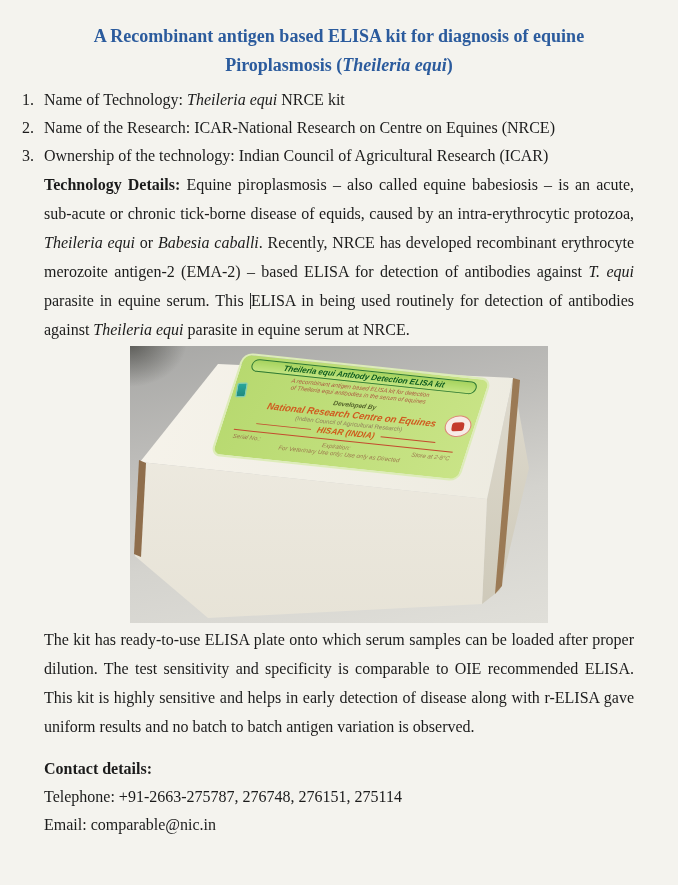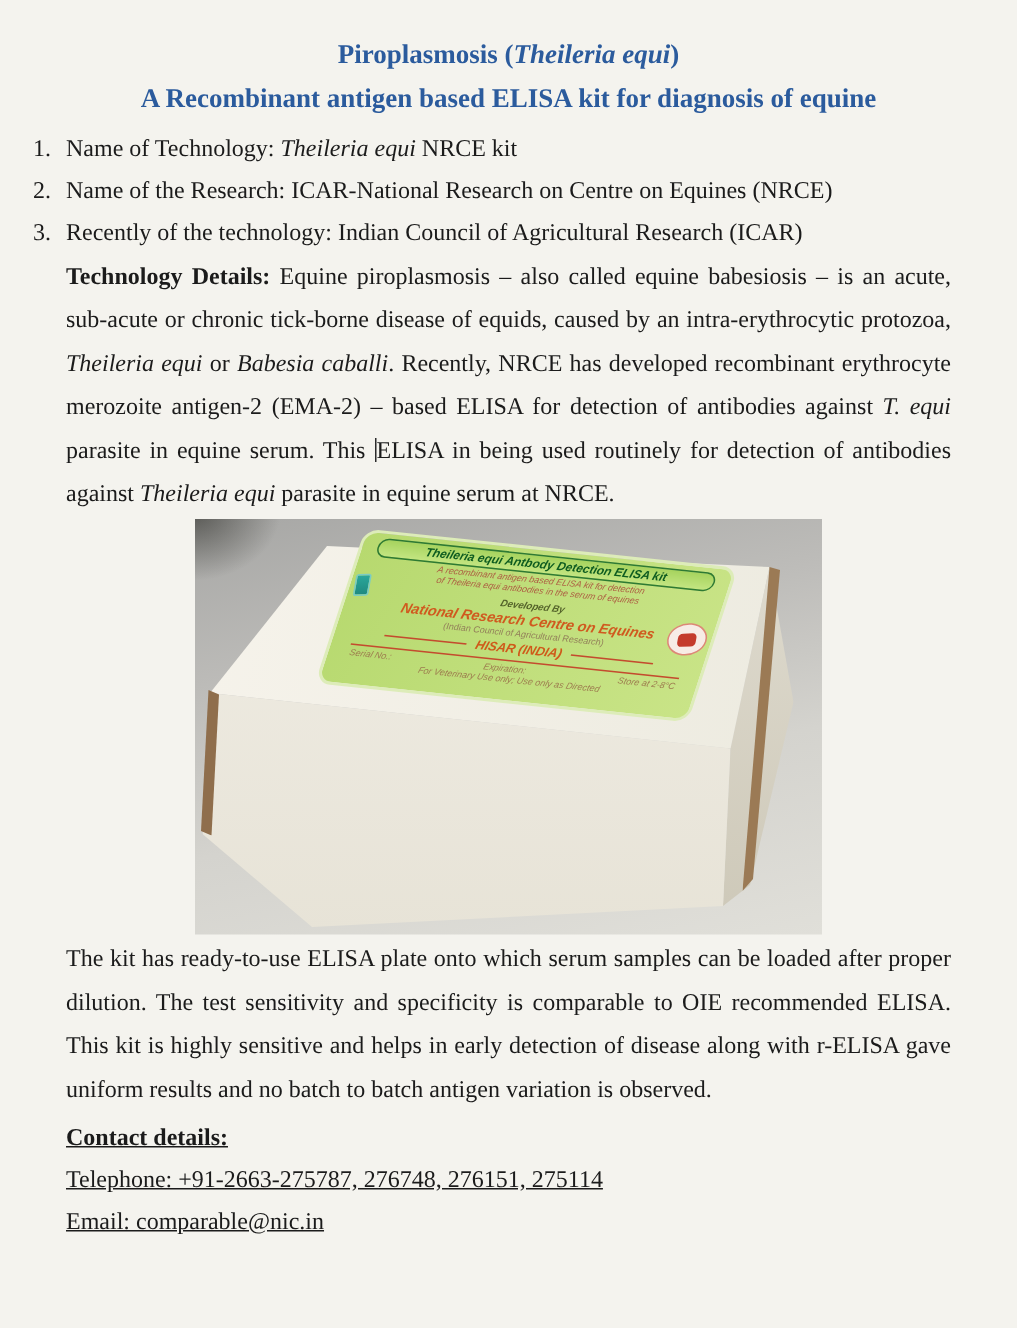--- a/index.html
+++ b/index.html
@@ -84,40 +84,40 @@
     background:linear-gradient(#2aa79b,#1f8a80);
     border:1px solid #79ccc4;border-radius:2px;transform:rotate(-8deg);
   }
   .logo{
     position:absolute;right:3px;top:38px;width:24px;height:20px;border-radius:50%;
     background:#f7ece6;border:1px solid #dd8877;display:flex;align-items:center;justify-content:center;
   }
   .logo .blob{width:12px;height:9px;background:#c43b2c;border-radius:3px;transform:rotate(-8deg);}
   
   .kit{margin-top:6px;}
-  .contact{margin-top:4px;line-height:28px;text-decoration:underline;}
+  .contact{margin-top:14px;line-height:28px;}
   .contact .head{font-weight:bold;}
 </style>
 </head>
 <body>
 
 <div class="title">
+  <div>A Recombinant antigen based ELISA kit for diagnosis of equine</div>
   <div><span>Piroplasmosis (</span><i>Theileria equi</i><span>)</span></div>
-  <div>A Recombinant antigen based ELISA kit for diagnosis of equine</div>
 </div>
 
 <div class="numlist">
   <div class="li">
     <span class="num">1.</span><span>Name of Technology: </span><i>Theileria equi</i><span> NRCE kit</span>
   </div>
   <div class="li">
     <span class="num">2.</span><span>Name of the Research: ICAR-National Research on Centre on Equines (NRCE)</span>
   </div>
   <div class="li">
-    <span class="num">3.</span><span>Recently of the technology: Indian Council of Agricultural Research (ICAR)</span>
+    <span class="num">3.</span><span>Ownership of the technology: Indian Council of Agricultural Research (ICAR)</span>
   </div>
 </div>
 
 <p class="para tech"><b>Technology Details:</b><span> Equine piroplasmosis – also called equine babesiosis – is an acute, sub-acute or chronic tick-borne disease of equids, caused by an intra-erythrocytic protozoa, </span><i>Theileria equi</i><span> or </span><i>Babesia caballi</i><span>. Recently, NRCE has developed recombinant erythrocyte merozoite antigen-2 (EMA-2) – based ELISA for detection of antibodies against </span><i>T. equi</i><span> parasite in equine serum. This </span><span class="caret"></span><span>ELISA in being used routinely for detection of antibodies against </span><i>Theileria equi</i><span> parasite in equine serum at NRCE.</span></p>
 
 <figure class="photo" style="margin:2px auto;">
   <div class="face box-right"></div>
   <div class="face box-front"></div>
   <div class="face box-top"></div>
   <div class="face edge-left"></div>

